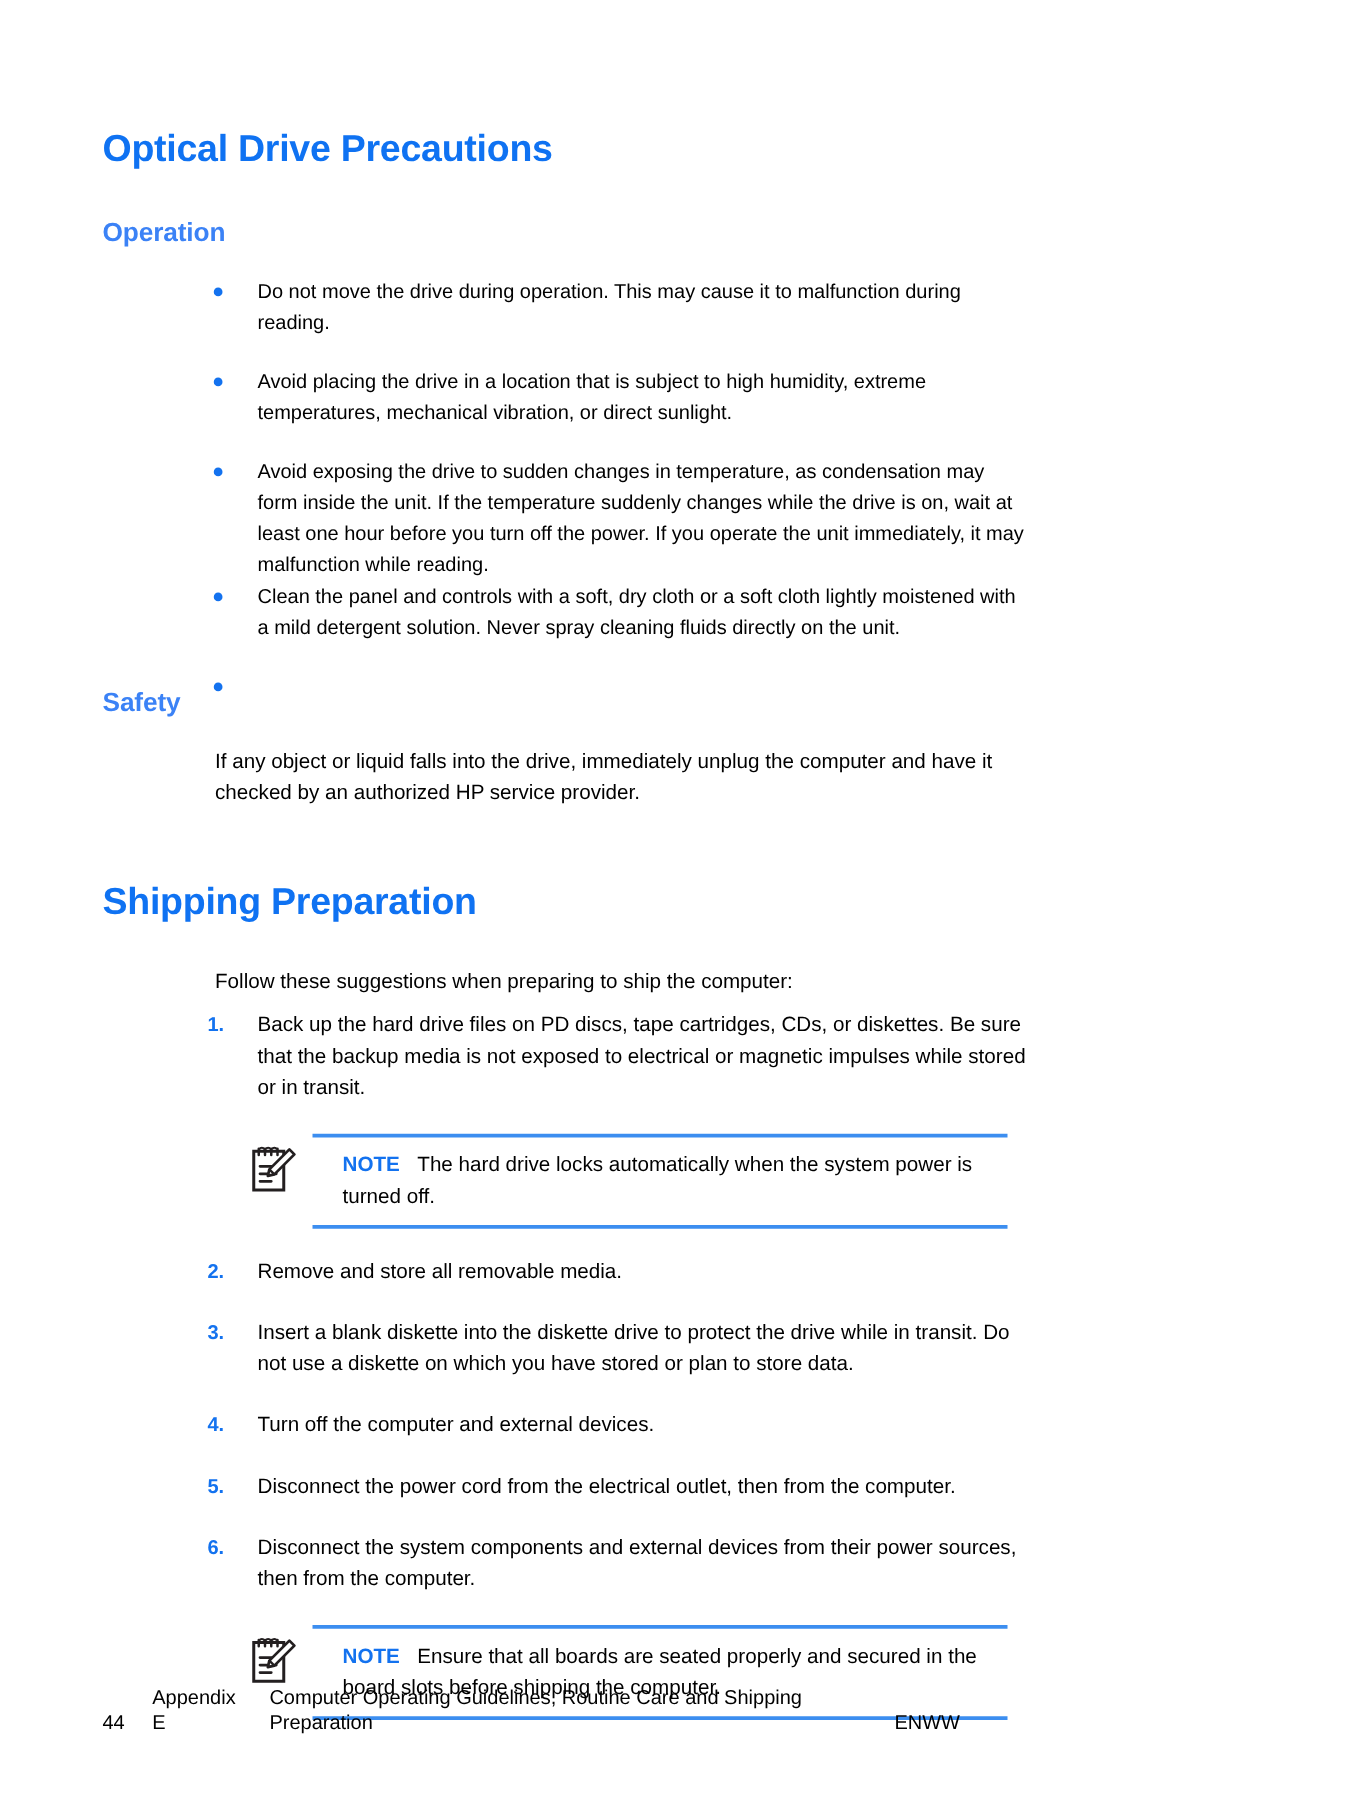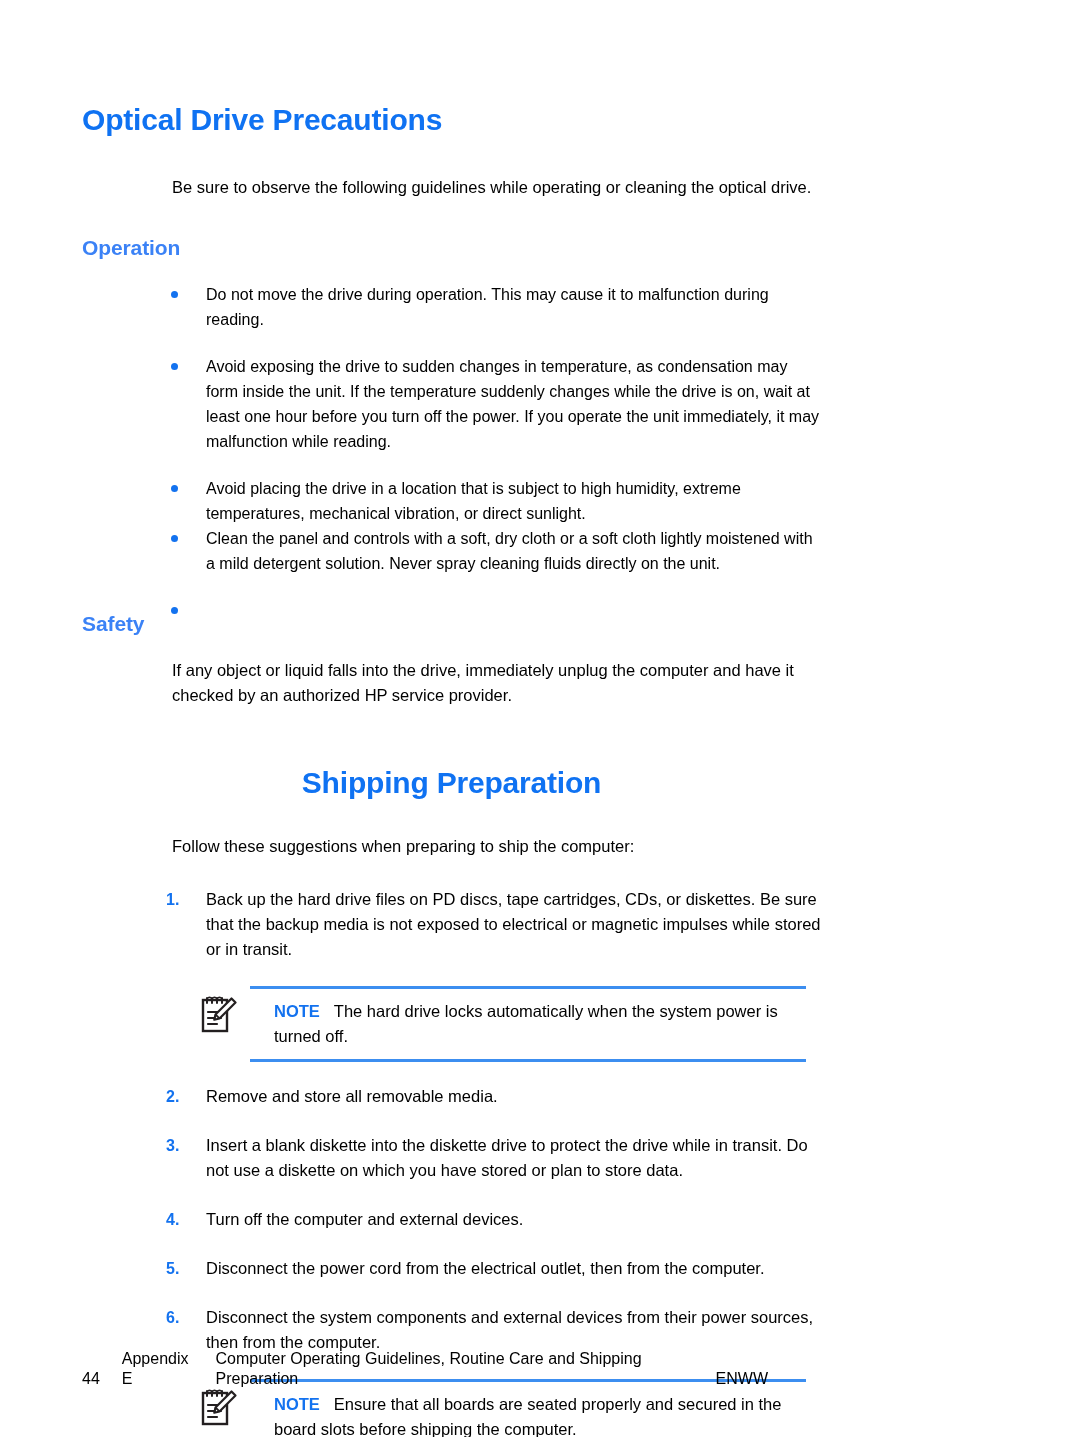--- a/index.html
+++ b/index.html
@@ -29,21 +29,20 @@
     margin: 0 0 38px 0;
     font-size: 30px;
     line-height: 34px;
     font-weight: bold;
     color: #0f72f2;
     letter-spacing: -0.2px;
   }
   h1.h1.second {
     margin-top: 58px;
     margin-bottom: 34px;
-    text-align: center;
   }
   h2.h2 {
     margin: 36px 0 22px 0;
     font-size: 21px;
     line-height: 24px;
     font-weight: bold;
     color: #3b82f6;
     letter-spacing: -0.1px;
   }
 
@@ -163,57 +162,56 @@
   .footer .spacer { flex: 1 1 auto; }
   .footer .lang { white-space: nowrap; }
 </style>
 </head>
 <body>
 
 <div class="page">
 
   <h1 class="h1">Optical Drive Precautions</h1>
 
-  <p class="intro">Be sure to observe the following guidelines while operating or cleaning the optical drive.</p>
 
   <h2 class="h2">Operation</h2>
 
   <ul class="bullets">
     <li>
       <span class="dot"></span>
       <span>Do not move the drive during operation. This may cause it to malfunction during reading.</span>
     </li>
     <li>
       <span class="dot"></span>
+      <span>Avoid placing the drive in a location that is subject to high humidity, extreme temperatures, mechanical vibration, or direct sunlight.</span>
+    </li>
+    <li>
+      <span class="dot"></span>
       <span>Avoid exposing the drive to sudden changes in temperature, as condensation may form inside the unit. If the temperature suddenly changes while the drive is on, wait at least one hour before you turn off the power. If you operate the unit immediately, it may malfunction while reading.</span>
     </li>
-    <li>
-      <span class="dot"></span>
-      <span>Avoid placing the drive in a location that is subject to high humidity, extreme temperatures, mechanical vibration, or direct sunlight.</span>
-    </li>
   </ul>
 
 
   <ul class="bullets">
     <li>
       <span class="dot"></span>
       <span>Clean the panel and controls with a soft, dry cloth or a soft cloth lightly moistened with a mild detergent solution. Never spray cleaning fluids directly on the unit.</span>
     </li>
     <li>
       <span class="dot"></span>
     </li>
   </ul>
 
   <h2 class="h2">Safety</h2>
 
   <p class="body-block">If any object or liquid falls into the drive, immediately unplug the computer and have it checked by an authorized HP service provider.</p>
 
   <h1 class="h1 second">Shipping Preparation</h1>
 
-  <p class="intro" style="margin-bottom:28px;">Follow these suggestions when preparing to ship the computer:</p>
+  <p class="intro" style="margin-bottom:10px;">Follow these suggestions when preparing to ship the computer:</p>
 
   <ol class="steps">
     <li>
       <span class="num">1.</span>
       <span>Back up the hard drive files on PD discs, tape cartridges, CDs, or diskettes. Be sure that the backup media is not exposed to electrical or magnetic impulses while stored or in transit.</span>
     </li>
   </ol>
 
   <div class="note">
     <div class="rules"></div>

